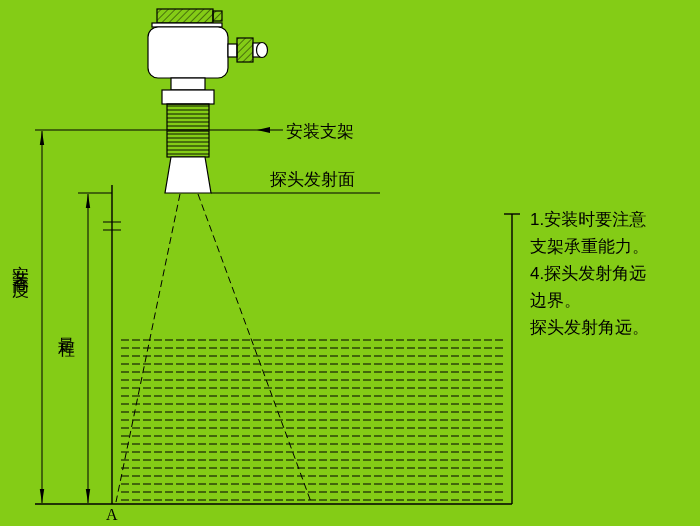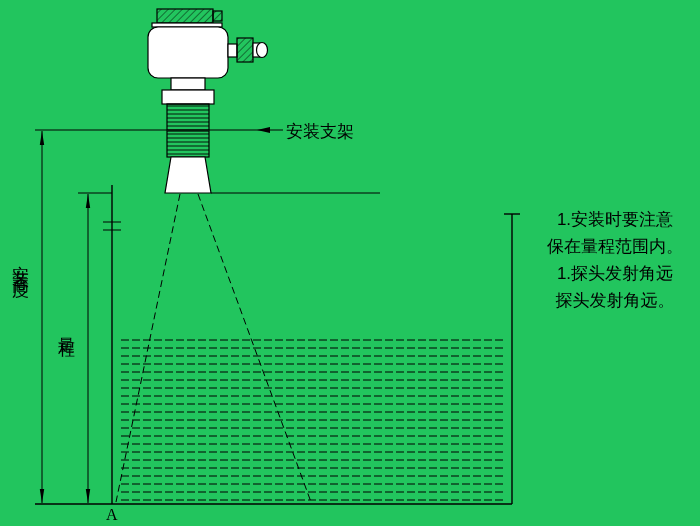--- a/index.html
+++ b/index.html
@@ -1,20 +1,20 @@
 <!DOCTYPE html>
 <html><head>
 <meta charset="utf-8">
 <style>
   html, body { margin: 0; padding: 0; background: #ffffff; }
   .stage {
     position: relative;
     width: 700px;
     height: 526px;
-    background: #22c55e;
+    background: #84cc16;
     font-family: "Liberation Sans", sans-serif;
     color: #000;
     overflow: hidden;
   }
   .stage svg { position: absolute; left: 0; top: 0; }
   .label {
     position: absolute;
     font-size: 17px;
     white-space: nowrap;
     color: #000;
@@ -28,21 +28,20 @@
     color: #000;
   }
   .notes {
     position: absolute;
     left: 530px;
     top: 206px;
     width: 170px;
     font-size: 17px;
     line-height: 27px;
     color: #000;
-    text-align: center;
   }
   .point-label {
     position: absolute;
     font-size: 16px;
     font-family: "Liberation Serif", serif;
     color: #000;
   }
 </style>
 </head>
 <body>
@@ -123,27 +122,29 @@
     <g stroke="#000" stroke-width="1" stroke-dasharray="7,4">
       <line x1="180" y1="194" x2="116" y2="502"></line>
       <line x1="198" y1="194" x2="311" y2="502"></line>
     </g>
 
     <rect x="118" y="338" width="388" height="164" fill="url(#liquidPat)" stroke="none"></rect>
   </svg>
 
   <div class="label" style="left:286px; top:120px;">安装支架</div>
 
+  <div class="label" style="left:270px; top:168px;">探头发射面</div>
 
   <div class="v-label" style="left:9px; top:252px;">安装高度</div>
 
   <div class="v-label" style="left:55px; top:324px;">量程</div>
 
   <div class="point-label" style="left:106px; top:506px;">A</div>
 
   <div class="notes">
     <div>1.安装时要注意</div>
-    <div>保在量程范围内。</div>
-    <div>1.探头发射角远</div>
+    <div>支架承重能力。</div>
+    <div>4.探头发射角远</div>
+    <div>边界。</div>
     <div>探头发射角远。</div>
   </div>
 
 </div>
 
 </body></html>

